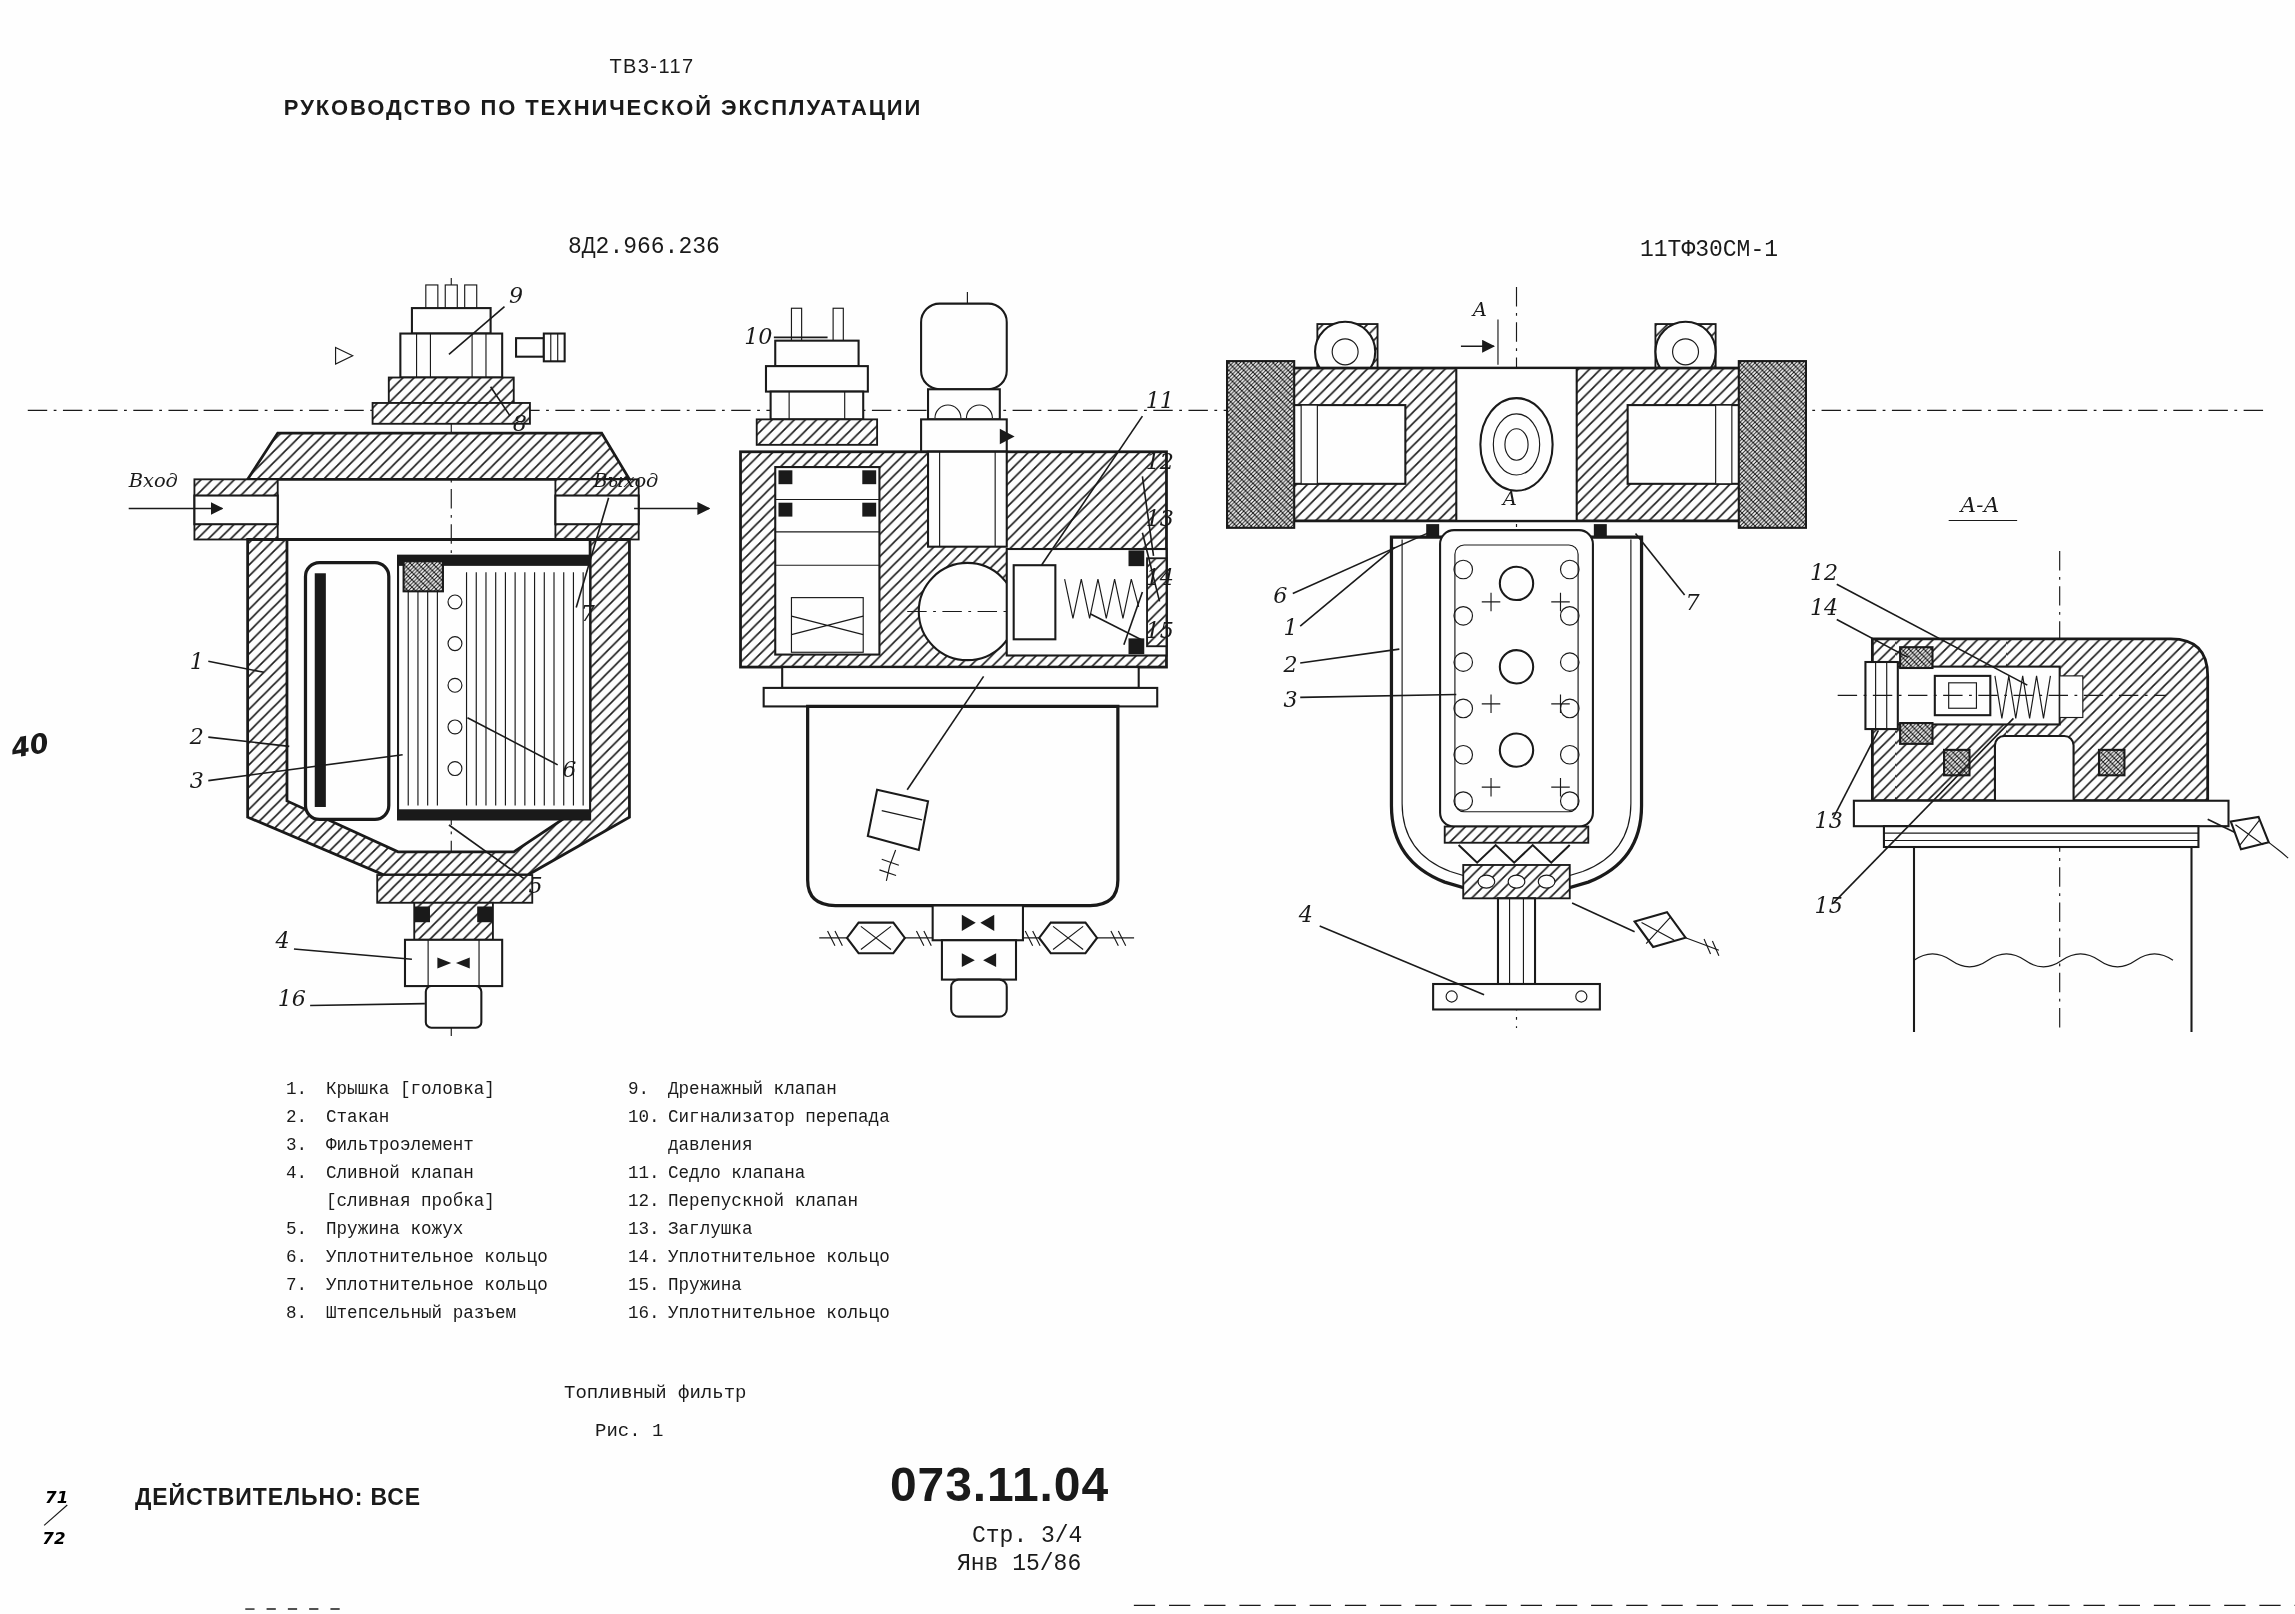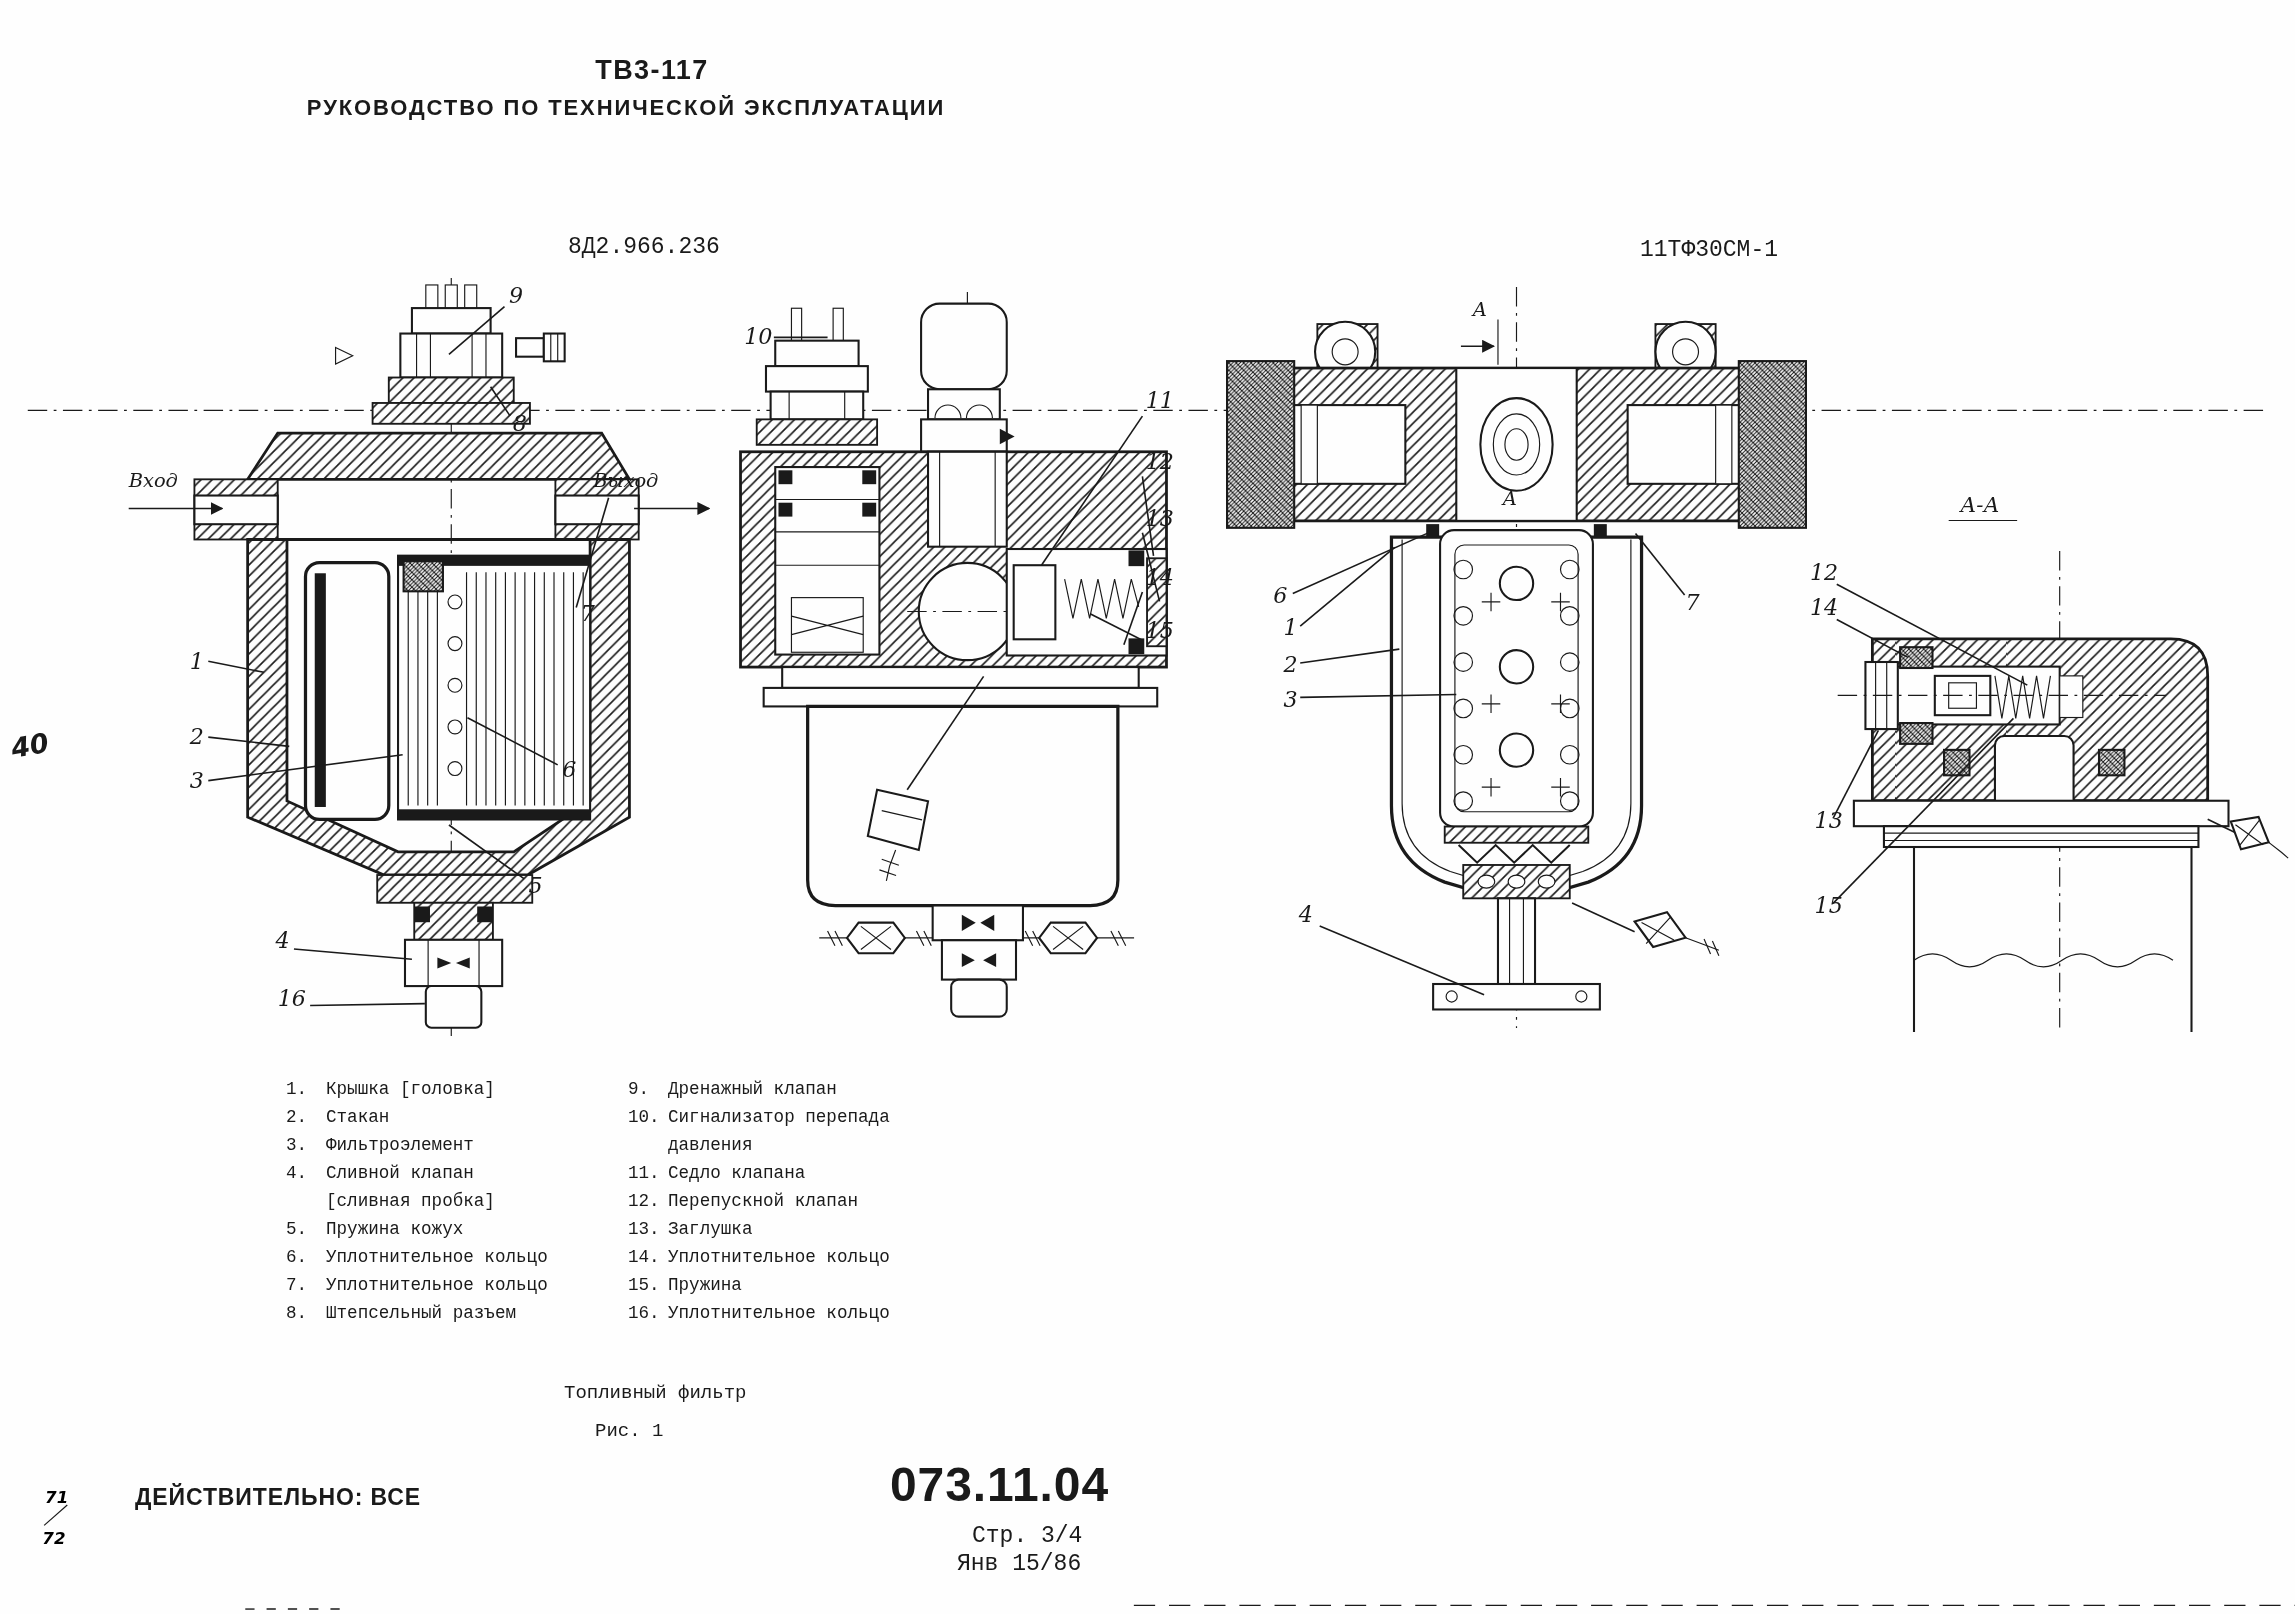--- a/index.html
+++ b/index.html
@@ -1,21 +1,21 @@
 <!DOCTYPE html>
 <html style="font-size:7.4px"><head>
 <meta charset="utf-8">
 <style>
   html,body{margin:0;padding:0;background:#e8e8e4;}
   #page{position:relative;width:2295px;height:1615px;background:#fefefe;overflow:hidden;
         font-family:"Liberation Sans",sans-serif;color:#1a1a1a;}
   .abs{position:absolute;}
   .ctr{transform:translateX(-50%);white-space:nowrap;}
-  .hdr1{font-size:27px;font-weight:bold;letter-spacing:1.4px;}
-  .hdr2{font-size:22px;font-weight:bold;letter-spacing:1.9px;margin-left:23px;}
+  .hdr1{font-size:20px;font-weight:normal;letter-spacing:1.4px;}
+  .hdr2{font-size:22px;font-weight:bold;letter-spacing:1.9px;}
   .mono{font-family:"Liberation Mono","DejaVu Sans Mono",monospace;}
   .doccode{font-size:23px;}
   .plist{font-size:17.6px;line-height:28px;white-space:nowrap;}
   .plrow{display:flex;}
   .plnum{display:inline-block;width:40px;flex:none;}
   .caption{font-size:19px;}
   .validity{font-size:23px;letter-spacing:0.9px;font-weight:bold;}
   .ata{font-size:48px;font-weight:bold;letter-spacing:0.9px;}
   .pgref{font-size:23px;}
   .hand{font-family:"DejaVu Sans",sans-serif;font-style:italic;font-weight:bold;}

